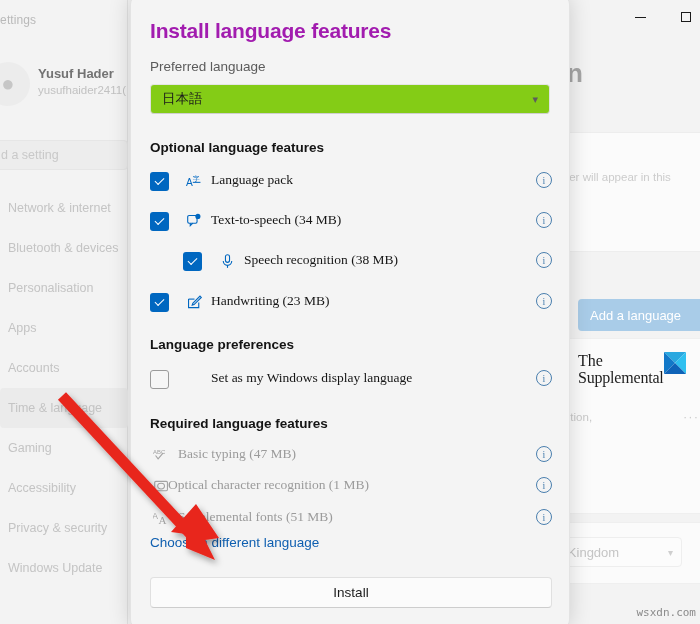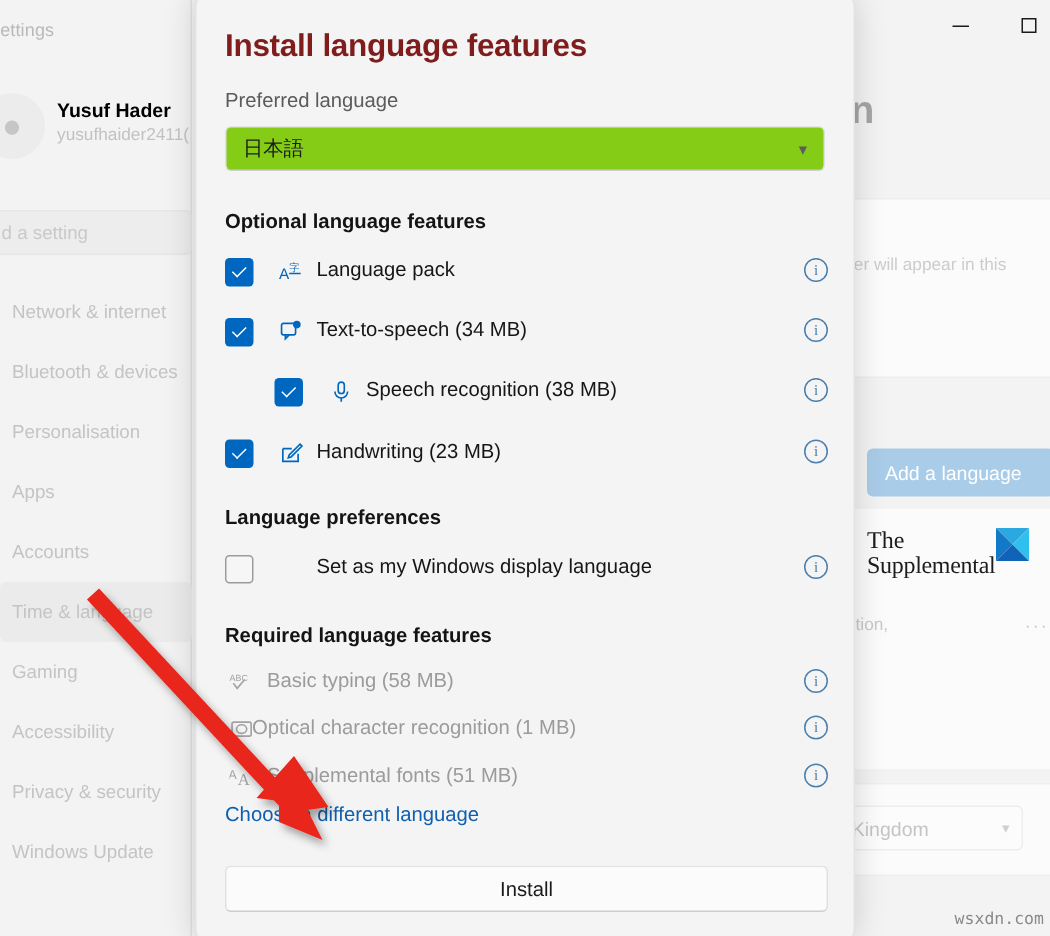--- a/index.html
+++ b/index.html
@@ -23,21 +23,21 @@
   }
   .bg-account { position: absolute; left: -14px; top: 62px; width: 180px; height: 46px; }
   .bg-avatar {
     position: absolute; left: 0; top: 0; width: 44px; height: 44px;
     border-radius: 50%; background: #ececec;
     display: flex; align-items: center; justify-content: center;
     font-size: 22px; color: #c6c6c6;
   }
   .bg-acct-name {
     position: absolute; left: 52px; top: 4px;
-    font-size: 13px; font-weight: bold; color: #000000; white-space: nowrap;
+    font-size: 13px; font-weight: bold; color: #737373; white-space: nowrap;
   }
   .bg-acct-mail {
     position: absolute; left: 52px; top: 22px;
     font-size: 11.5px; color: #c2c2c2; white-space: nowrap;
   }
   .bg-search {
     position: absolute; left: -22px; top: 140px; width: 150px; height: 30px;
     background: #ededed; border: 1px solid #e6e6e6; border-radius: 4px;
     display: flex; align-items: center; padding-left: 22px;
   }
@@ -104,21 +104,21 @@
 
   
   .dialog {
     position: absolute; left: 130px; top: -4px; width: 440px; height: 632px;
     background: #f4f4f4; border: 1px solid #e3e3e3;
     border-radius: 8px;
     box-shadow: 0 0 22px rgba(0,0,0,.16);
   }
   .dlg-title {
     position: absolute; left: 19px; top: 22px;
-    font-size: 21px; font-weight: bold; color: #7f1d1d; letter-spacing: -.2px;
+    font-size: 21px; font-weight: bold; color: #a21caf; letter-spacing: -.2px;
   }
   .dlg-label {
     position: absolute; left: 19px; top: 62px;
     font-size: 13.5px; color: #5b5b5b;
   }
   .dlg-select {
     position: absolute; left: 19px; top: 87px; width: 400px; height: 30px;
     background: #84cc16; border: 1px solid #e0e0e0; border-top-color: #e5e5e5;
     border-bottom-color: #cfcfcf; border-radius: 4px;
     display: flex; align-items: center; padding: 0 11px;
@@ -141,21 +141,21 @@
   .cbox.off { background: #f6f6f6; border: 1px solid #9b9b9b; }
   .cbox.on .chk {
     width: 9px; height: 5px; border-left: 1.6px solid #fff; border-bottom: 1.6px solid #fff;
     transform: rotate(-45deg) translate(1px,-1px);
   }
   .feat-icon {
     position: absolute; top: 3px; width: 22px; height: 22px;
     display: flex; align-items: center; justify-content: center;
   }
   .feat-text {
-    position: absolute; top: 5px; font-size: 13.5px; color: #161616; white-space: nowrap;
+    position: absolute; top: 5px; font-size: 13.5px; color: #161616; white-space: nowrap; font-family: Liberation Serif, serif;
   }
   .feat-text.dim { color: #9b9b9b; }
   .info {
     position: absolute; right: 0px; top: 5px; width: 16px; height: 16px;
     border-radius: 50%; border: 1.2px solid #4a7fae;
     display: flex; align-items: center; justify-content: center;
     font-size: 10px; color: #4a7fae; font-family: "Liberation Serif", serif;
   }
 
   .link {
@@ -356,21 +356,21 @@
 
     <div class="sec-head" style="top:419px">Required language features</div>
     <div id="req-rows">
         <div class="feat-row" style="top: 444px;">
           <div class="feat-icon" style="left:0px">
             <svg viewBox="0 0 20 20" width="17" height="17">
               <text x="0" y="8" font-size="7" font-family="Liberation Sans, sans-serif" fill="#a3a3a3">ABC</text>
               <path d="M3 10 L6 14 L12 7" fill="none" stroke="#a3a3a3" stroke-width="1.3"></path>
             </svg>
           </div>
-          <div class="feat-text dim" style="left:28px">Basic typing (58 MB)</div>
+          <div class="feat-text dim" style="left:28px">Basic typing (47 MB)</div>
           <div class="info">i</div>
         </div>
         <div class="feat-row" style="top: 475px;">
           <div class="feat-icon" style="left:0px">
             <svg viewBox="0 0 20 20" width="17" height="17">
               <rect x="2" y="4" width="15" height="11" rx="1.4" fill="none" stroke="#a3a3a3" stroke-width="1.3"></rect>
               <ellipse cx="9.5" cy="9.5" rx="4" ry="3.4" fill="none" stroke="#a3a3a3" stroke-width="1.3"></ellipse>
             </svg>
           </div>
           <div class="feat-text dim" style="left:18px">Optical character recognition (1 MB)</div>

